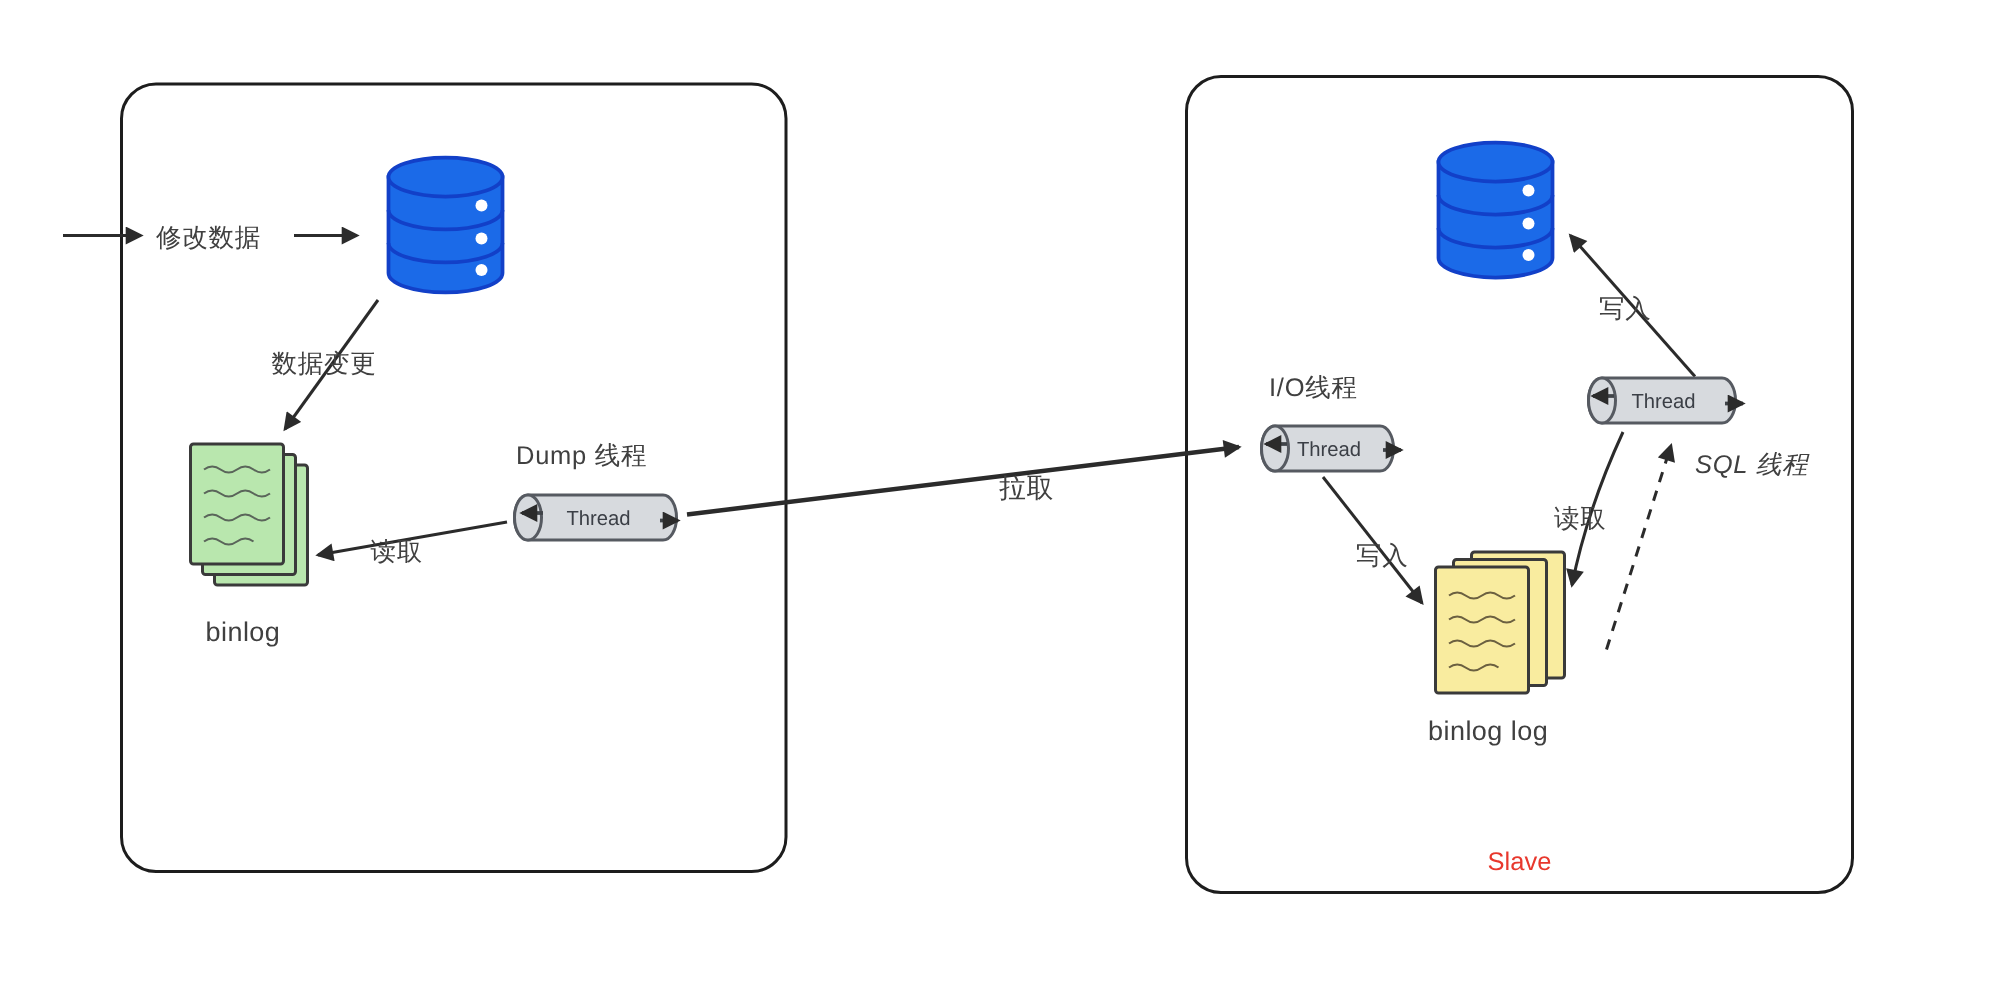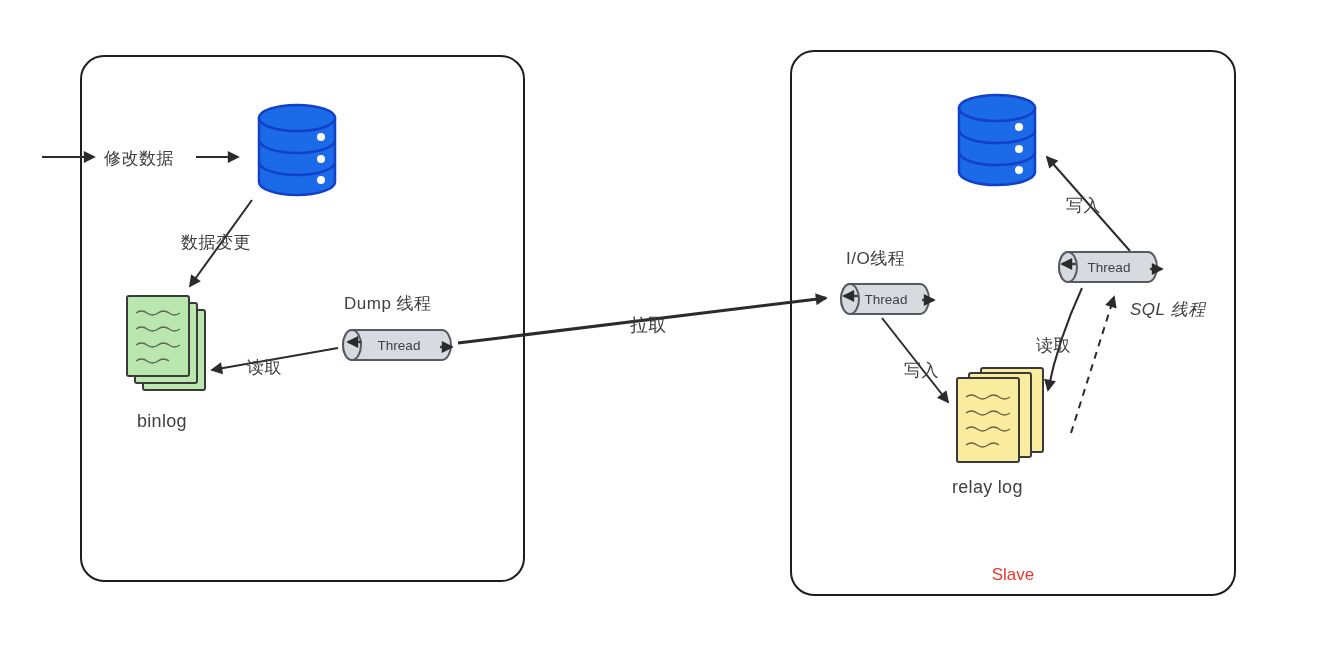--- a/index.html
+++ b/index.html
@@ -116,24 +116,24 @@
       <path class="side-arrow" d="M1150,269 H1162" marker-end="url(#ah)"></path>
     </g>
   </svg>
 
   <div class="lbl" style="left:104px; top:147px;">修改数据</div>
   <div class="lbl" style="left:181px; top:231px;">数据变更</div>
   <div class="lbl" style="left:344px; top:292px;">Dump 线程</div>
   <div class="lbl" style="left:247px; top:356px;">读取</div>
   <div class="lbl en" style="left:121px; top:411px;margin-left:16px;">binlog</div>
 
-  <div class="lbl en" style="left:630px; top:313px;">拉取</div>
+  <div class="lbl en" style="left:666px; top:313px;">拉取</div>
 
   <div class="lbl" style="left:846px; top:247px;">I/O线程</div>
   <div class="lbl" style="left:904px; top:359px;">写入</div>
-  <div class="lbl en" style="left:952px; top:477px;">relay log</div>
+  <div class="lbl en" style="left:952px; top:477px;">binlog log</div>
   <div class="lbl" style="left:1036px; top:334px;">读取</div>
   <div class="lbl" style="left:1130px; top:298px;font-style:italic;">SQL 线程</div>
   <div class="lbl" style="left:1066px; top:194px;">写入</div>
 
   <div class="box-label" style="left:790px; top:565px; width:446px;">Slave</div>
 
 </div>
 
 </body></html>

